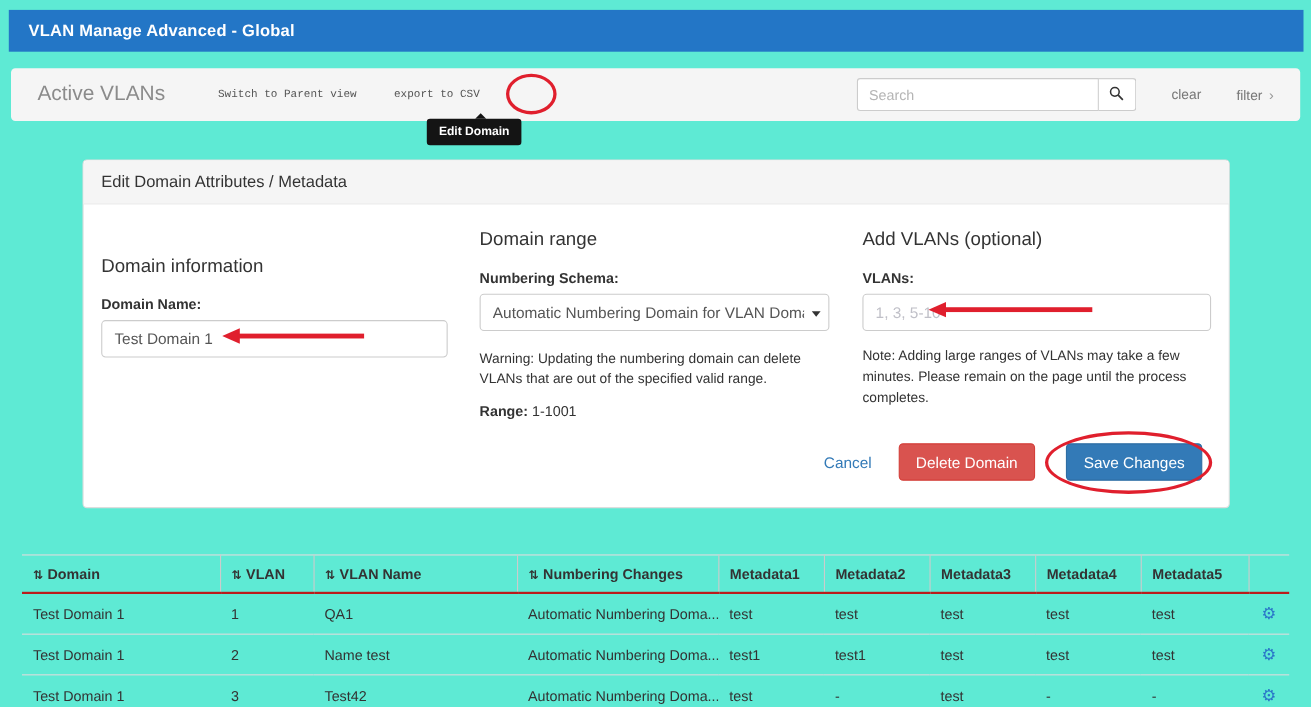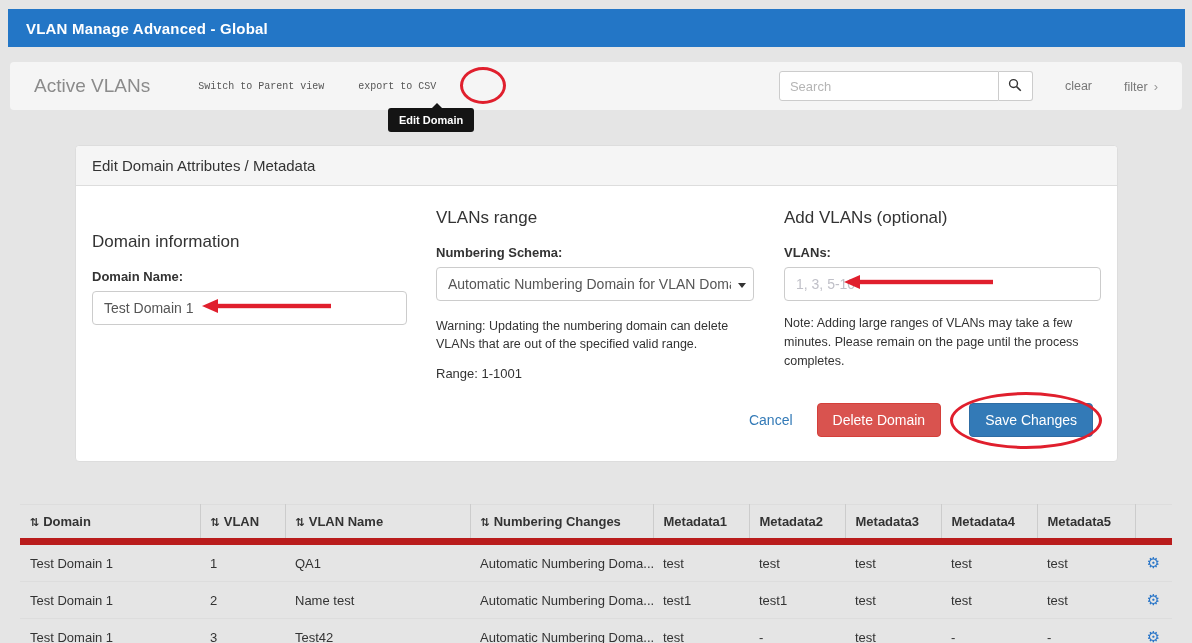--- a/index.html
+++ b/index.html
@@ -1,18 +1,18 @@
 <!DOCTYPE html>
 <html><head>
 <meta charset="utf-8">
 <style>
   * { box-sizing: border-box; margin: 0; padding: 0; }
   html,body { background:#fff; }
   body { font-family:"Liberation Sans", "DejaVu Sans", sans-serif; color:#333; }
-  .app { position:relative; width:1192px; height:643px; background:#e5e5e5; overflow:hidden; }
+  .app { position:relative; width:1192px; height:643px; background:#5eead4; overflow:hidden; }
 
   
   .topbar { position:absolute; left:8px; right:7px; top:9px; height:38px; background:#2376c6; display:flex; align-items:center; padding:0 18px; }
   .topbar-title { color:#fff; font-size:15px; font-weight:700; letter-spacing:.2px; }
 
   
   .toolbar { position:absolute; left:10px; right:10px; top:62px; height:48px; background:#f5f5f5; border-radius:4px; display:flex; align-items:center; padding:0 24px; }
   .tb-heading { font-size:19px; color:#8b8b8b; margin-right:48px; }
   .tb-link { font-size:10px; color:#555; margin-right:34px; cursor:pointer; white-space:nowrap;font-family:Liberation Mono, monospace; }
   .menu-wrap { position:relative; width:26px; height:20px; margin-right:10px; cursor:pointer; }
@@ -43,38 +43,38 @@
   .field-label { font-size:13px; font-weight:700; color:#333; margin-bottom:7px; }
   .input-wrap { position:relative; }
   .text-input { width:315px; height:34px; border:1px solid #ccc; border-radius:4px; padding:6px 11px; font-size:14px; color:#555; font-family:inherit; background:#fff; outline:none; }
   .text-input::placeholder { color:#c0c0c8; }
   .col3 .text-input { width:317px; }
   .select-box { position:relative; width:318px; height:34px; border:1px solid #ccc; border-radius:4px; background:#fff; display:flex; align-items:center; padding:0 22px 0 11px; cursor:pointer; }
   .select-text { font-size:14px; color:#555; white-space:nowrap; overflow:hidden; }
   .select-caret { position:absolute; right:7px; top:15px; width:0; height:0; border-left:4.5px solid transparent; border-right:4.5px solid transparent; border-top:5.5px solid #333; }
   .warn-text { margin-top:16px; font-size:12.5px; color:#333; line-height:1.45; width:312px; }
   .range-line { margin-top:13px; font-size:13px; color:#333; }
-  .range-line b { font-weight:400; }
+  .range-line b { font-weight:700; }
   .note-text { margin-top:13px; font-size:12.5px; color:#333; line-height:1.5; width:305px; }
   .annot-arrow { position:absolute; top:50%; transform:translateY(-50%); pointer-events:none; }
   .arrow-domain { left:110px; }
   .arrow-vlans { left:60px; }
 
   .actions { display:flex; justify-content:flex-end; align-items:center; margin-top:22px; padding-right:8px; }
   .cancel-link { color:#337ab7; font-size:14px; margin-right:24px; cursor:pointer; }
   .btn { font-size:14px; font-family:inherit; border-radius:4px; padding:8px 15px; border:1px solid; cursor:pointer; }
   .btn-danger { background:#d9534f; border-color:#d43f3a; color:#fff; margin-right:28px; }
   .btn-primary { background:#337ab7; border-color:#2e6da4; color:#fff; }
   .save-wrap { position:relative; }
   .save-annot { position:absolute; left:-19px; top:-11px; width:152px; height:57px; border:3px solid #e01f2d; border-radius:50%; pointer-events:none; }
 
   
   .table-area { position:absolute; left:20px; right:20px; top:504px; }
   table { width:100%; border-collapse:collapse; font-size:13px; color:#333; table-layout:fixed; }
-  th { text-align:left; font-weight:700; padding:9px 10px; border-top:1px solid #ddd; border-bottom:7px solid #b91c1c; border-right:1px solid #ccc; white-space:nowrap; overflow:hidden; }
+  th { text-align:left; font-weight:700; padding:9px 10px; border-top:1px solid #ddd; border-bottom:2px solid #b91c1c; border-right:1px solid #ccc; white-space:nowrap; overflow:hidden; }
   th:last-child { border-right:none; }
   td { padding:9px 10px; border-bottom:1px solid #ddd; white-space:nowrap; overflow:hidden; }
   .sort-ic { font-family:"DejaVu Sans", sans-serif; font-size:11px; margin-right:4px; font-weight:700; }
   .gear { font-family:"DejaVu Sans", sans-serif; color:#2a76c8; font-size:15px; cursor:pointer; }
   .gear-cell { text-align:center; }
   .c-domain{width:180px} .c-vlan{width:85px} .c-vname{width:185px} .c-numdom{width:183px}
   .c-m{width:96px} .c-m5{width:98px} .c-gear{width:37px}
 </style>
 </head>
 <body>
@@ -131,21 +131,21 @@
             <span class="annot-arrow arrow-domain">
               <svg width="130" height="16">
                 <polygon points="0,8 16,1 16,15" fill="#e01f2d"></polygon>
                 <rect x="14" y="5.8" width="115" height="4.4" fill="#e01f2d"></rect>
               </svg>
             </span>
           </div>
         </div>
 
         <div class="col2">
-          <div class="col-h">VLANs range</div>
+          <div class="col-h">Domain range</div>
           <div class="field-label">Numbering Schema:</div>
           <div class="select-box">
             <span class="select-text">Automatic Numbering Domain for VLAN Doma</span>
             <span class="select-caret"></span>
           </div>
           <div class="warn-text">Warning: Updating the numbering domain can delete VLANs that are out of the specified valid range.</div>
           <div class="range-line"><b>Range:</b><span> 1-1001</span></div>
         </div>
 
         <div class="col3">

